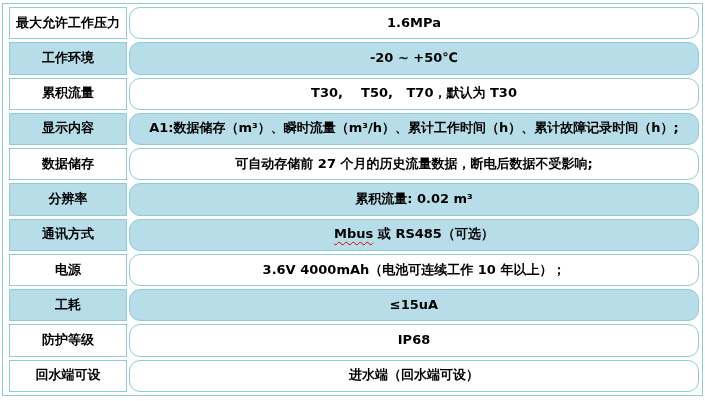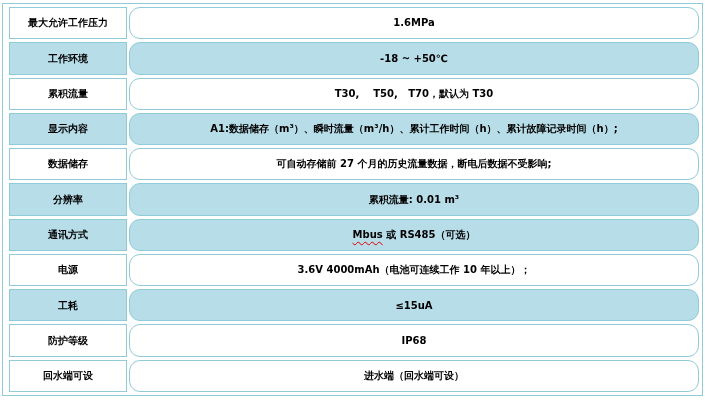--- a/index.html
+++ b/index.html
@@ -28,21 +28,21 @@
     border-spacing: 2px 3px;
     table-layout: fixed;
   }
   td {
     border: 1px solid var(--border-c);
     background: #ffffff;
     vertical-align: middle;
     text-align: center;
     color: var(--text-c);
     font-weight: bold;
-    font-size: 10px;
+    font-size: 13px;
     line-height: 1.15;
     padding: 2px 4px;
   }
   td.label { width: 118px; }
   td.value { white-space: pre-wrap; border-radius: 11px; }
   tr.shaded td { background: var(--shade-c); }
   .spell-err {
     text-decoration: underline;
     text-decoration-style: wavy;
     text-decoration-color: #dd0000;
@@ -56,37 +56,37 @@
 <div class="page">
   <div class="table-wrap">
     <table class="spec">
       <tbody id="spec-body">
           <tr>
             <td class="label">最大允许工作压力</td>
             <td class="value">1.6MPa</td>
           </tr>
           <tr class="shaded">
             <td class="label">工作环境</td>
-            <td class="value">-18 ~ +50℃</td>
+            <td class="value">-20 ~ +50℃</td>
           </tr>
           <tr>
             <td class="label">累积流量</td>
             <td class="value">T30,    T50,   T70，默认为 T30</td>
           </tr>
           <tr class="shaded">
             <td class="label">显示内容</td>
             <td class="value">A1:数据储存（m³）、瞬时流量（m³/h）、累计工作时间（h）、累计故障记录时间（h）;</td>
           </tr>
           <tr>
             <td class="label">数据储存</td>
             <td class="value">可自动存储前 27 个月的历史流量数据，断电后数据不受影响;</td>
           </tr>
           <tr class="shaded">
             <td class="label">分辨率</td>
-            <td class="value">累积流量: 0.01 m³</td>
+            <td class="value">累积流量: 0.02 m³</td>
           </tr>
           <tr class="shaded">
             <td class="label">通讯方式</td>
             <td class="value"><span class="spell-err">Mbus</span><span> 或 RS485（可选）</span></td>
           </tr>
           <tr>
             <td class="label">电源</td>
             <td class="value">3.6V 4000mAh（电池可连续工作 10 年以上）；</td>
           </tr>
           <tr class="shaded">

